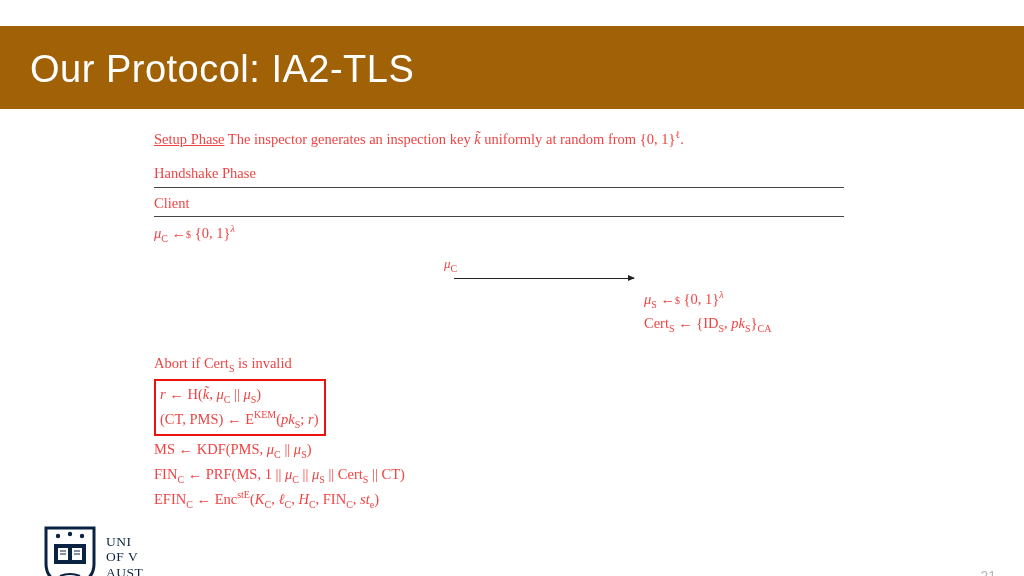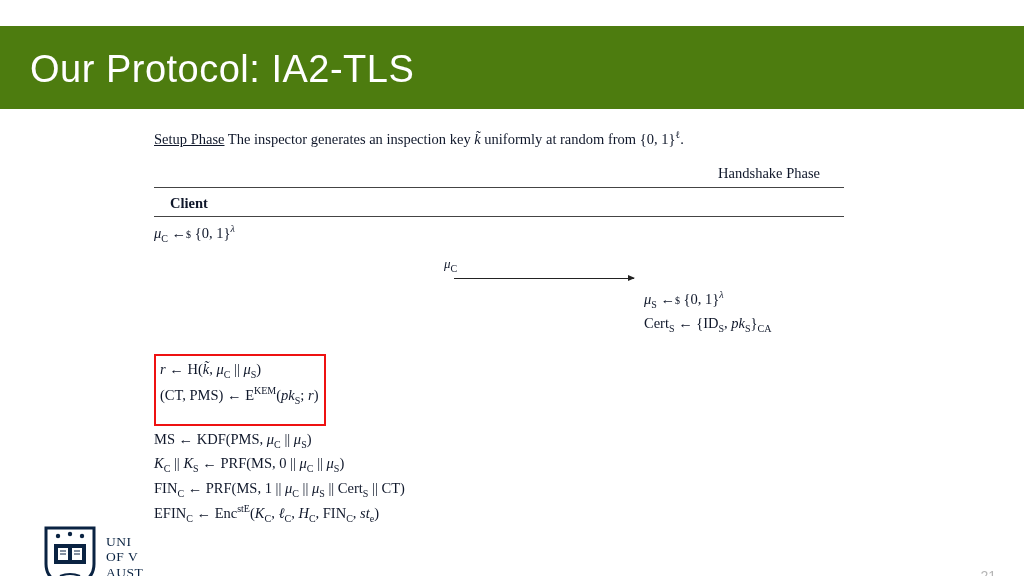--- a/index.html
+++ b/index.html
@@ -1,41 +1,41 @@
 <!DOCTYPE html>
 <html><head>
 <meta charset="utf-8">
 <style>
   * { margin: 0; padding: 0; box-sizing: border-box; }
   html, body { width: 1024px; height: 576px; font-family: Georgia, 'Times New Roman', serif; background: #fff; overflow: hidden; }
   .slide { position: relative; width: 1024px; height: 576px; }
-  .title-bar { background: #4d7c0f; color: #fff; padding: 22px 30px 18px 30px; margin-top: 26px; }
+  .title-bar { background: #a16207; color: #fff; padding: 22px 30px 18px 30px; margin-top: 26px; }
   .title-bar h1 { font-family: 'Segoe UI Light', 'Helvetica Neue', Arial, sans-serif; font-weight: 300; font-size: 38px; letter-spacing: 0.5px; }
-  .content { padding: 18px 0 0 154px; width: 820px; font-size: 14.5px; color: #0f172a; line-height: 1.55; }
+  .content { padding: 18px 0 0 154px; width: 820px; font-size: 14.5px; color: #ef4444; line-height: 1.55; }
   .setup-row { margin-bottom: 12px; }
   .phase-label { text-decoration: underline; }
   .hr { border: none; border-top: 1px solid #444; margin: 2px 0 4px 0; width: 690px; }
-  .handshake-head { margin-top: 6px; text-align: right; }
+  .handshake-head { margin-top: 6px; }
   .cols { display: flex; width: 690px; }
-  .col-client { flex: 1; font-weight: bold; margin-left: 16px; }
+  .col-client { flex: 1; font-weight: normal; }
   .col-server { width: 200px; font-weight: bold; }
   .proto { width: 690px; }
   .row { display: flex; align-items: center; min-height: 22px; }
   .cl { width: 290px; }
   .mid { width: 200px; text-align: left; position: relative; }
   .sv { width: 200px; }
   .arrow-right { border-top: 1px solid #222; width: 180px; margin: 0 auto; position: relative; }
   .arrow-right::after { content: ""; position: absolute; right: -1px; top: -3.5px; border-left: 7px solid #222; border-top: 3.5px solid transparent; border-bottom: 3.5px solid transparent; }
   .arrow-left { border-top: 1px solid #222; width: 180px; margin: 0 auto; position: relative; }
   .arrow-left::after { content: ""; position: absolute; left: -1px; top: -3.5px; border-right: 7px solid #222; border-top: 3.5px solid transparent; border-bottom: 3.5px solid transparent; }
   .arrow-label { font-size: 13px; margin-bottom: 1px; }
   .sub { font-size: 10px; vertical-align: sub; }
   .sup { font-size: 10px; vertical-align: super; }
   .ital { font-style: italic; }
-  .red-box { border: 2px solid #e11; padding: 2px 6px 16px 4px; margin: 2px 0; display: inline-block; }
+  .red-box { border: 2px solid #e11; padding: 2px 6px 2px 4px; margin: 2px 0; display: inline-block; }
   .logo { position: absolute; left: 44px; bottom: 14px; display: flex; align-items: center; gap: 10px; }
   .shield { width: 52px; height: 62px; }
   .logo-text { font-family: Georgia, serif; font-size: 13.5px; color: #0a2342; line-height: 1.15; letter-spacing: 0.5px; }
   .page-num { position: absolute; right: 28px; bottom: 18px; color: #b5b5b5; font-family: Arial, sans-serif; font-size: 14px; }
   .gap { height: 8px; }
 </style>
 </head>
 <body>
 
 <div class="slide">
@@ -87,33 +87,35 @@
         <div class="cl"></div>
           <div class="mid"></div>
         <div class="sv">Cert<span class="sub">S</span> ← {ID<span class="sub">S</span>, <span class="ital">pk</span><span class="sub">S</span>}<span class="sub">CA</span></div>
       </div>
 
       <div class="gap"></div>
 
 
       <div class="gap"></div>
 
+      <div class="row">
+        <div class="cl">Abort if Cert<span class="sub">S</span> is invalid</div>
+        <div class="mid"></div>
+          <div class="sv"></div>
+      </div>
 
       <div class="row">
         <div class="red-box">
           <div><span class="ital">r</span> ← H(<span class="ital">k̃</span>, <span class="ital">μ</span><span class="sub">C</span> || <span class="ital">μ</span><span class="sub">S</span>)</div>
           <div>(CT, PMS) ← E<span class="sup">KEM</span>(<span class="ital">pk</span><span class="sub">S</span>; <span class="ital">r</span>)</div>
         </div>
       </div>
 
       <div class="row">
         <div class="cl" style="width:auto">MS ← KDF(PMS, <span class="ital">μ</span><span class="sub">C</span> || <span class="ital">μ</span><span class="sub">S</span>)</div>
-      </div>
-      <div class="row">
-        <div class="cl" style="width:auto"><span class="ital">K</span><span class="sub">C</span> || <span class="ital">K</span><span class="sub">S</span> ← PRF(MS, 0 || <span class="ital">μ</span><span class="sub">C</span> || <span class="ital">μ</span><span class="sub">S</span>)</div>
       </div>
       <div class="row">
         <div class="cl" style="width:auto">FIN<span class="sub">C</span> ← PRF(MS, 1 || <span class="ital">μ</span><span class="sub">C</span> || <span class="ital">μ</span><span class="sub">S</span> || Cert<span class="sub">S</span> || CT)</div>
       </div>
       <div class="row">
         <div class="cl" style="width:auto">EFIN<span class="sub">C</span> ← Enc<span class="sup">stE</span>(<span class="ital">K</span><span class="sub">C</span>, <span class="ital">ℓ</span><span class="sub">C</span>, <span class="ital">H</span><span class="sub">C</span>, FIN<span class="sub">C</span>, <span class="ital">st</span><span class="sub">e</span>)</div>
       </div>
 
     </div>
   </div>

